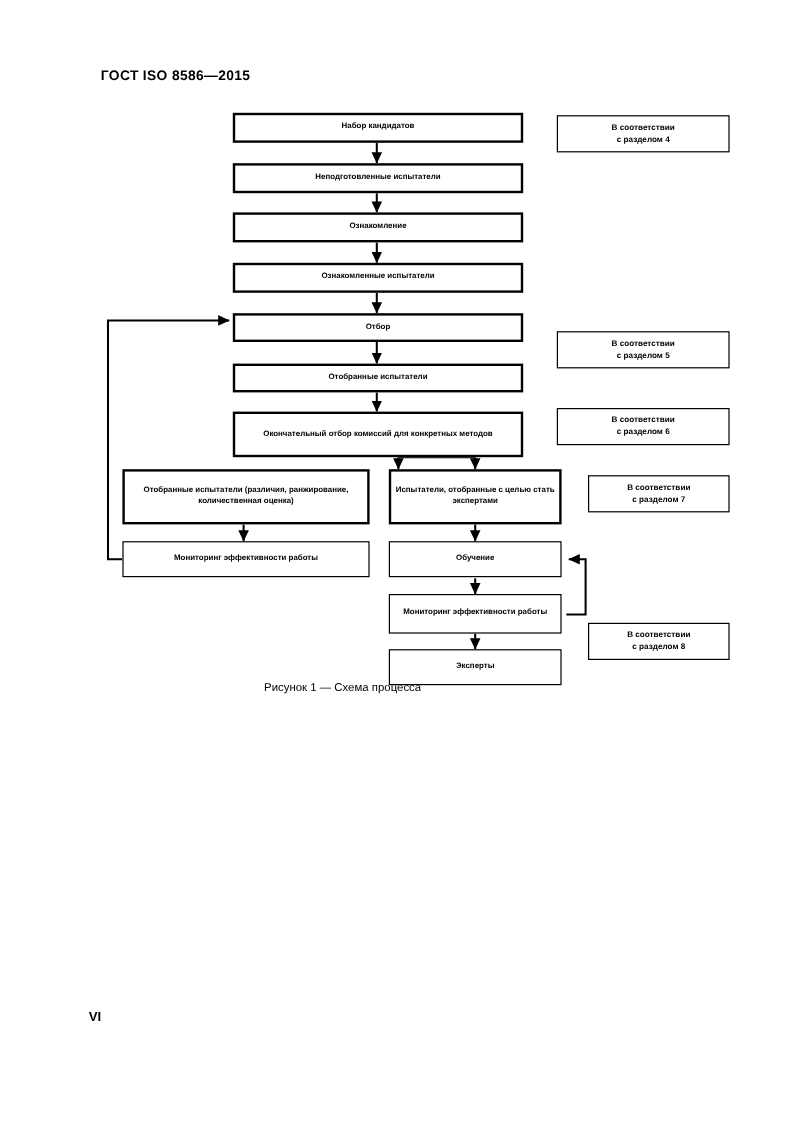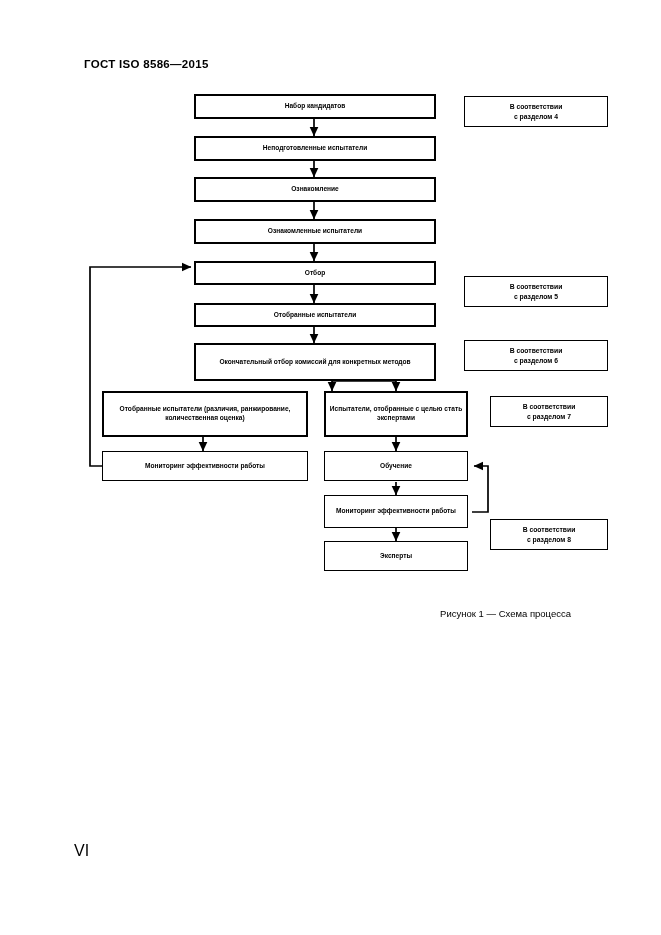--- a/index.html
+++ b/index.html
@@ -29,29 +29,29 @@
     font-size: 11.5px;
     font-weight: bold;
     letter-spacing: 0.3px;
     white-space: nowrap;
     padding-left: 12px;
   }
   .page-number {
     position: absolute;
     left: 74px;
     top: 842px;
-    font-size: 16px;
-    font-weight: normal;
+    font-size: 11px;
+    font-weight: bold;
   }
   .figure-caption {
     position: absolute;
     left: 0;
-    top: 608px;
+    top: 568px;
     width: 571px;
-    text-align: right;
+    text-align: center;
     font-size: 9.5px;
   }
   
   .chart {
     position: absolute;
     left: 0; top: 0;
     width: 661px;
     height: 600px;
   }
   .node {

